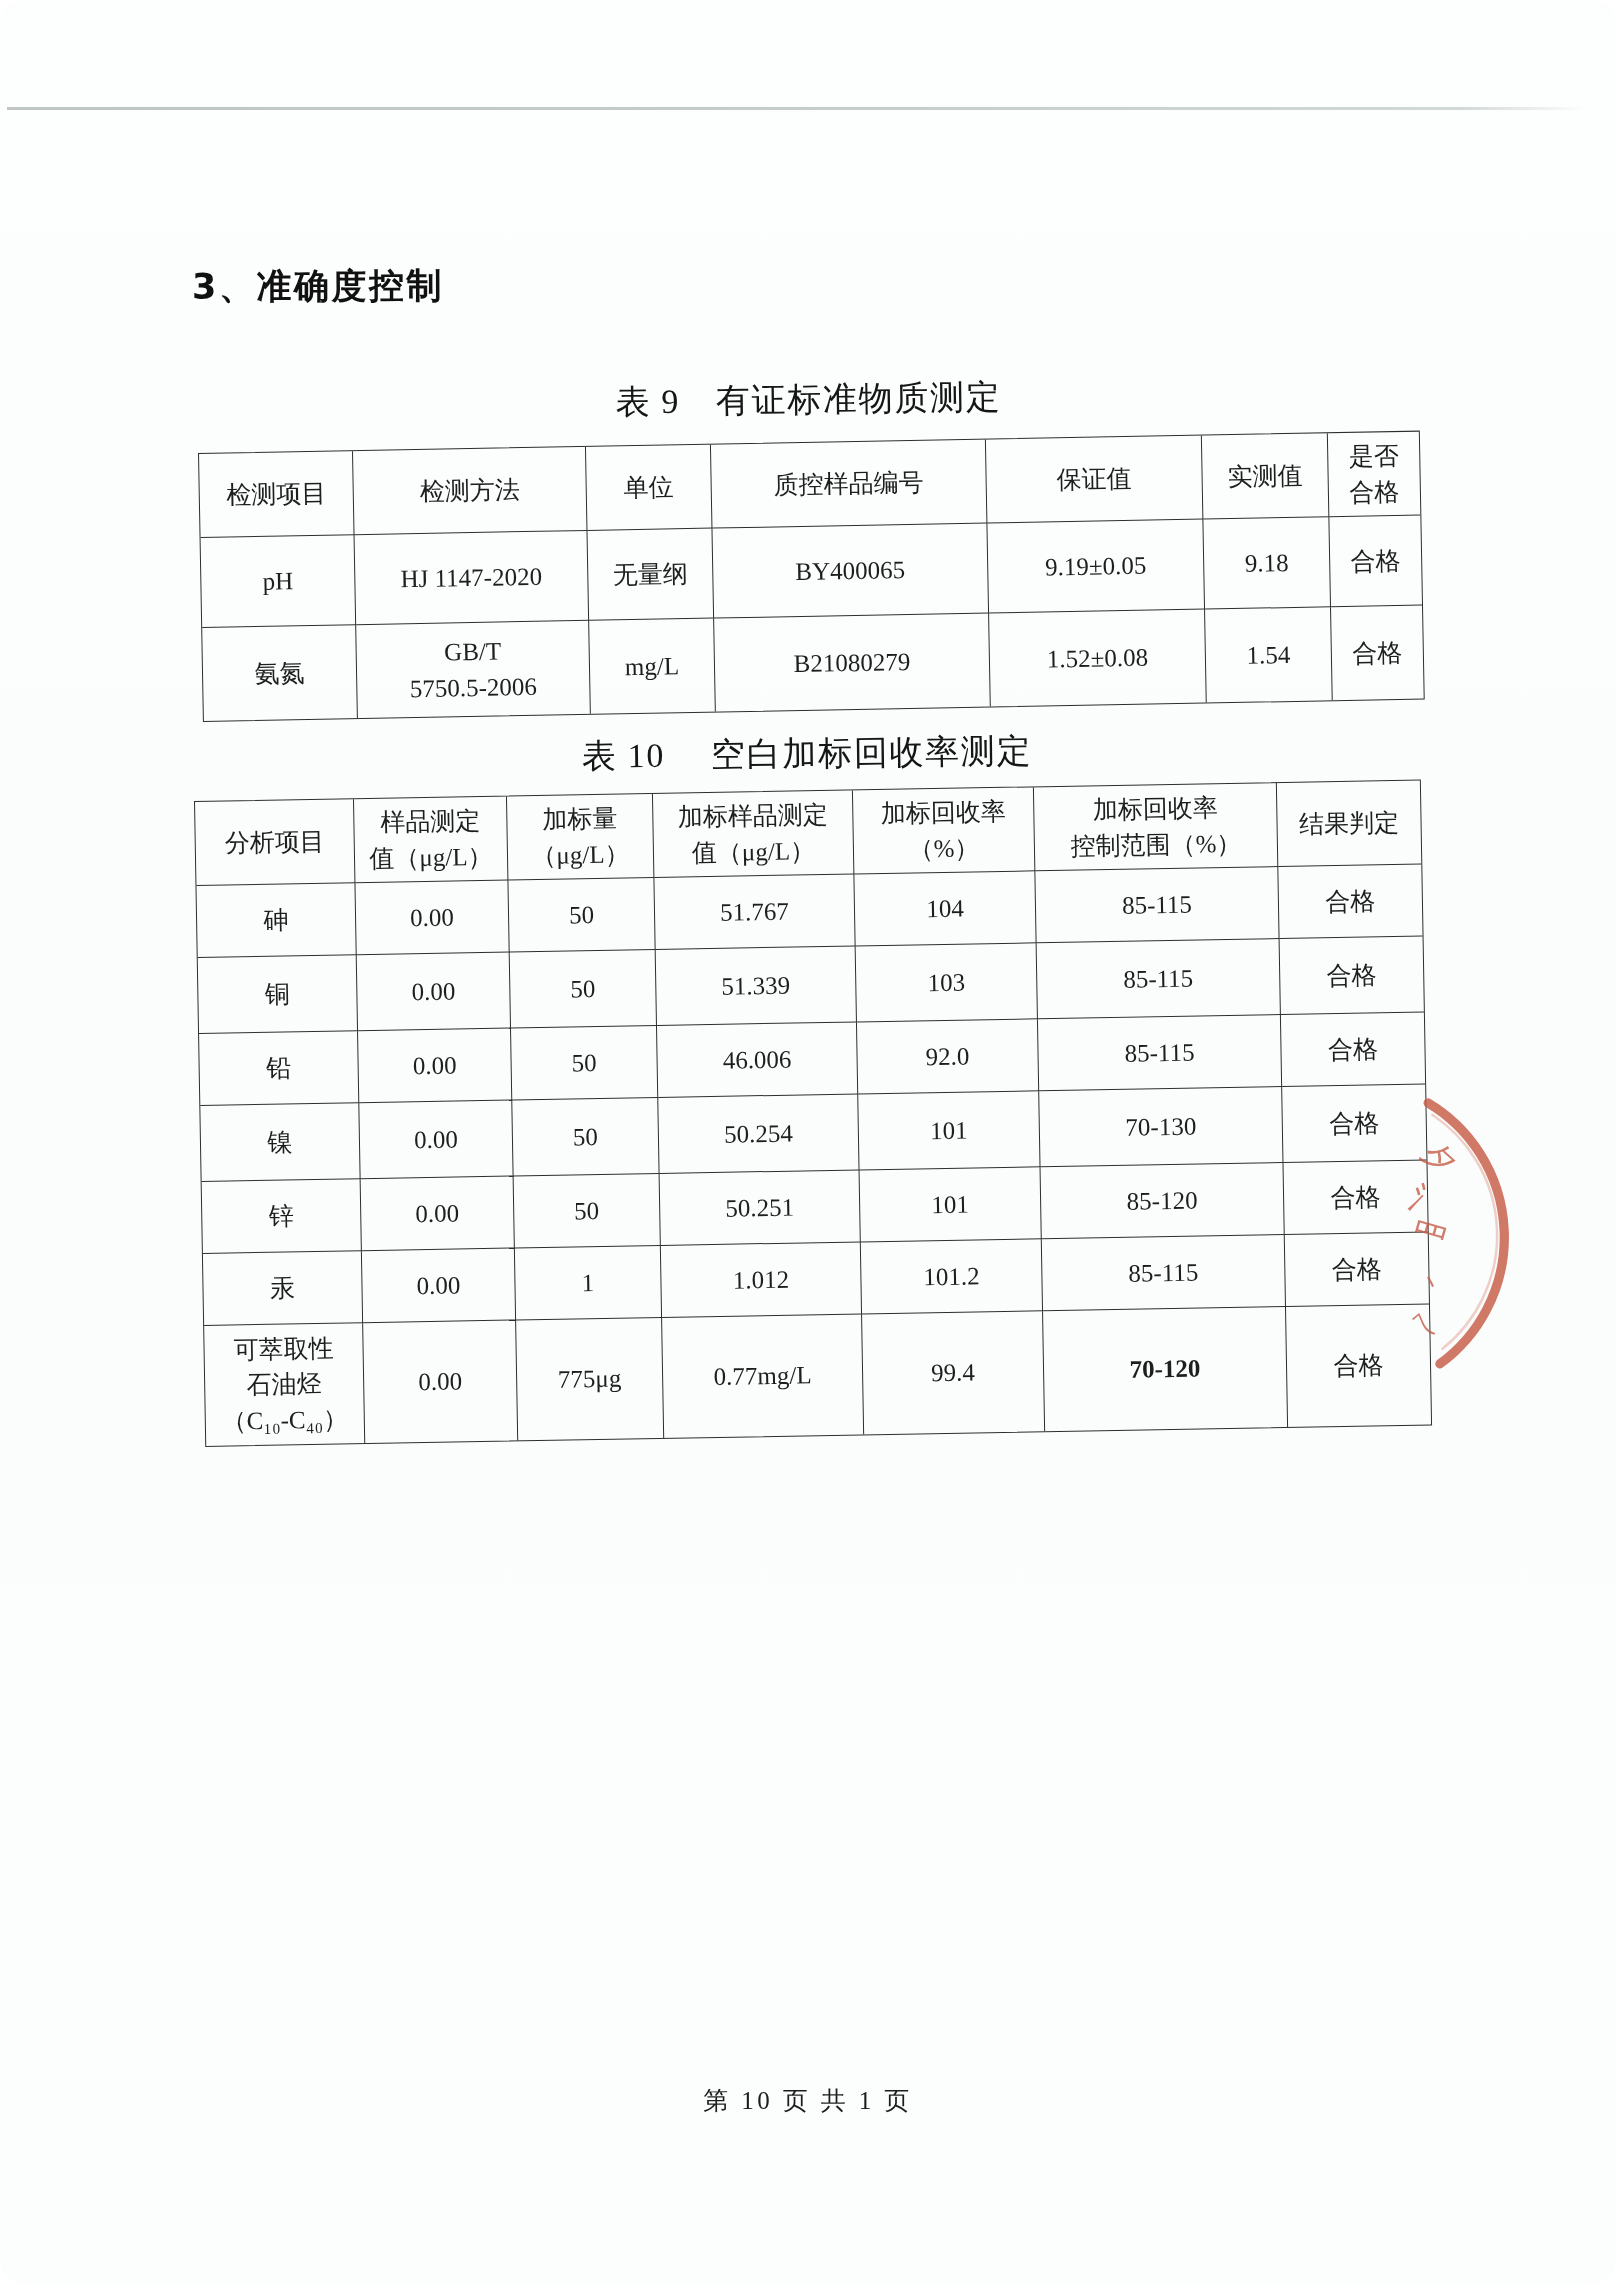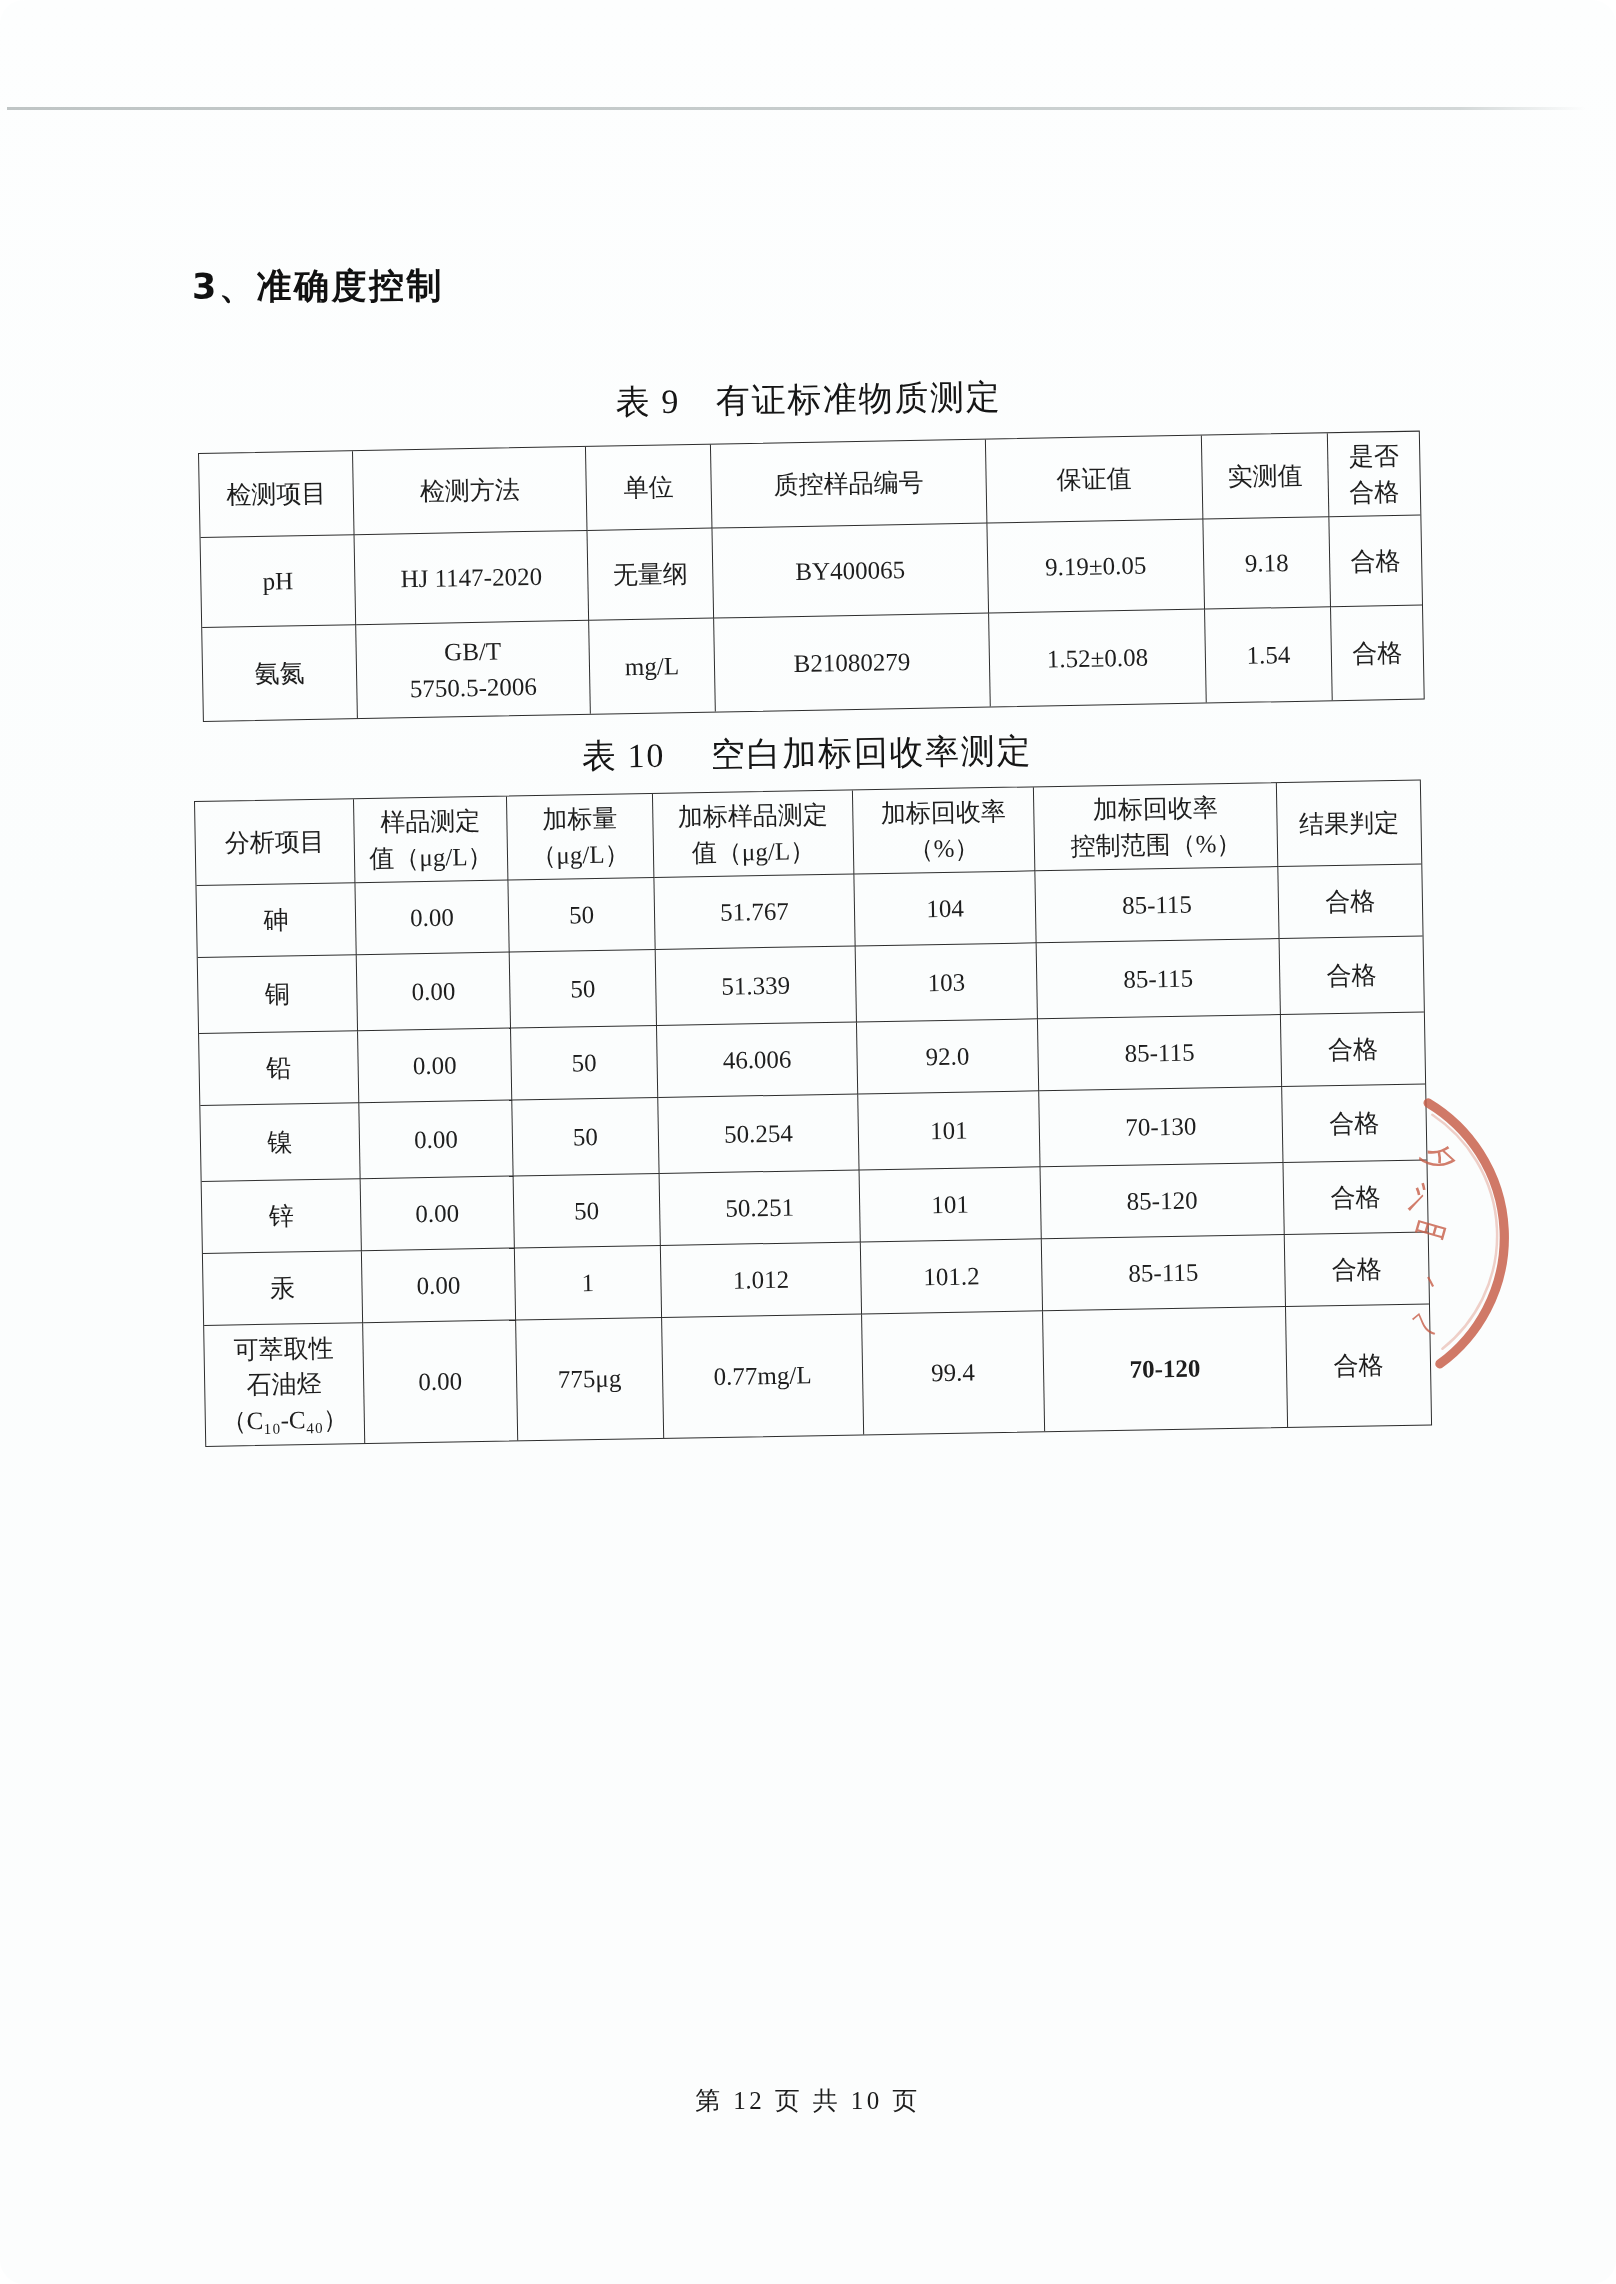--- a/index.html
+++ b/index.html
@@ -198,16 +198,16 @@
   <svg class="stamp" viewBox="0 0 236 366" xmlns="http://www.w3.org/2000/svg">
     <path d="M 114 38 A 186 186 0 0 1 128 348" fill="none" stroke="#c65a44" stroke-width="11" stroke-linecap="round" opacity="0.88"></path>
     <path d="M 119 52 A 172 172 0 0 1 131 330" fill="none" stroke="#d4705a" stroke-width="3" stroke-linecap="round" opacity="0.35"></path>
     <text x="104" y="100" font-size="38" transform="rotate(42 104 100)">夕</text>
     <text x="88" y="158" font-size="38" transform="rotate(30 88 158)">氵</text>
     <text x="92" y="206" font-size="40" transform="rotate(16 92 206)">罒</text>
     <text x="102" y="262" font-size="30" transform="rotate(8 102 262)">丶</text>
     <text x="96" y="312" font-size="28" transform="rotate(-6 96 312)">乀</text>
   </svg>
 
-  <div class="footer">第 12 页 共 10 页</div>
+  <div class="footer">第 10 页 共 1 页</div>
 
 </div>
 
 
 </body></html>

